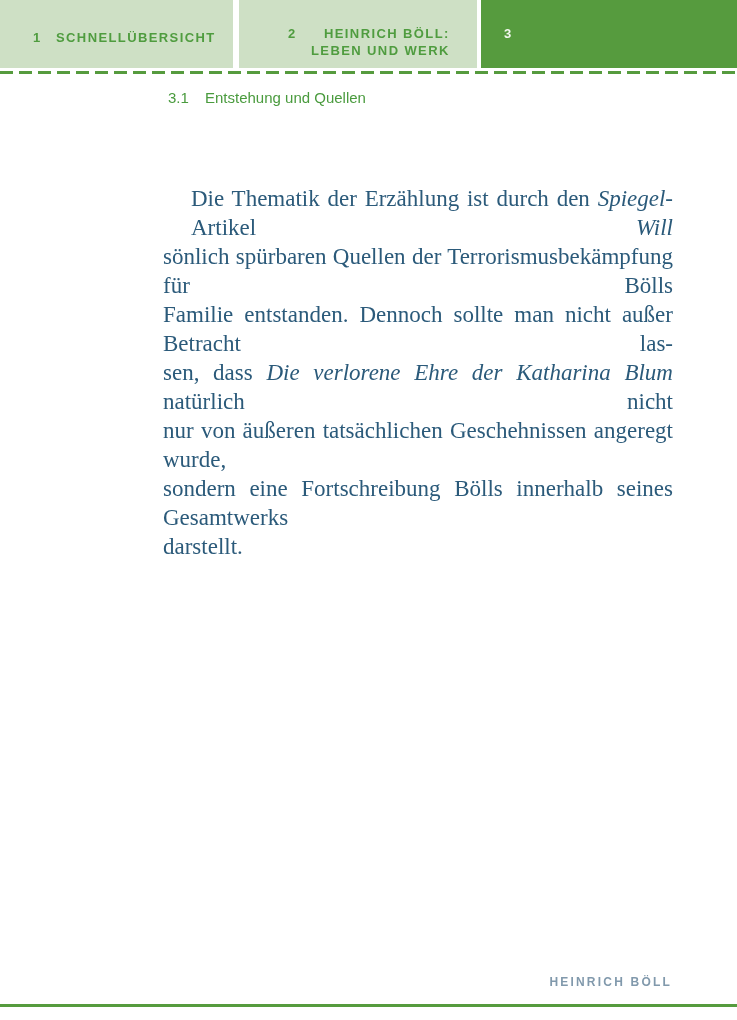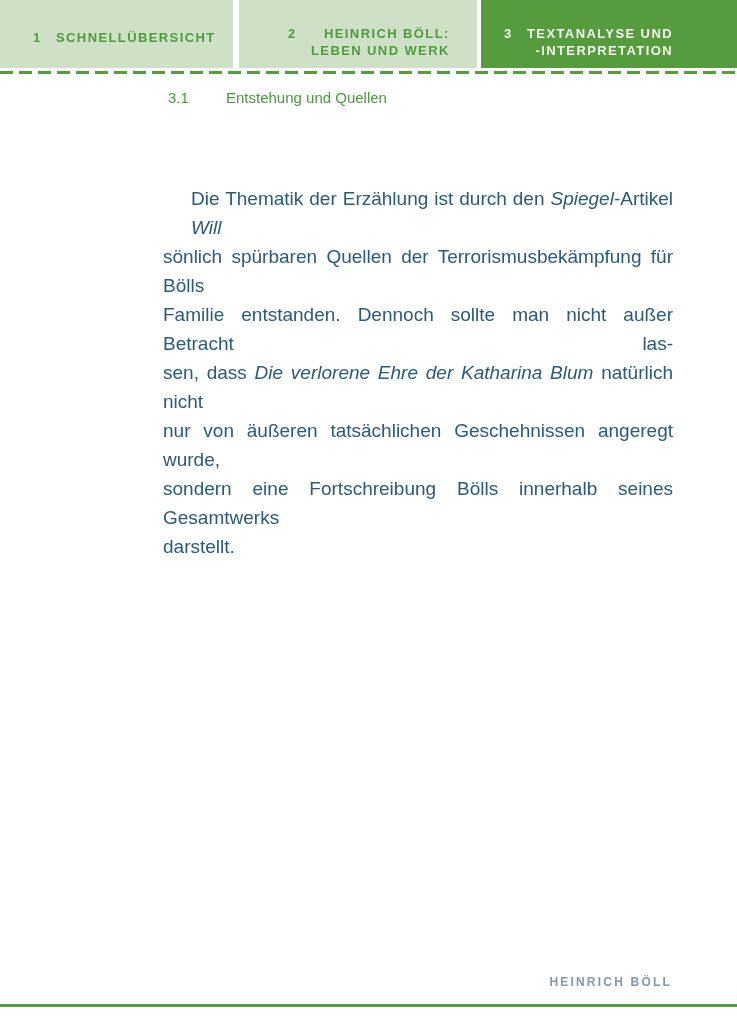--- a/index.html
+++ b/index.html
@@ -53,31 +53,30 @@
   }
 
   
   .section-heading {
     position: absolute;
     top: 89px; left: 168px;
     color: #4a9b3e;
     font-size: 15px;
     font-weight: 400;
     display: flex;
-    gap: 21px;
   }
   .section-num { display: inline-block; width: 37px; flex: 0 0 37px; }
 
   
   .body-paragraph {
     position: absolute;
     top: 184px; left: 163px;
     width: 510px;
-    font-family: Liberation Sans, sans-serif;
-    font-size: 19px;
+    font-family: Liberation Serif, serif;
+    font-size: 23px;
     line-height: 29px;
     color: #2b5a7a;
   }
   .pline {
     text-align: justify;
     text-align-last: justify;
     text-justify: inter-word;
   }
   .pline.first { padding-left: 28px; }
   .pline.last { text-align-last: left; }
@@ -127,24 +126,20 @@
         <span>
           <span class="tab-label">HEINRICH BÖLL:</span>
           <span class="tab-label">LEBEN UND WERK</span>
         </span>
       </div>
     </div>
     <div class="tabgap2"></div>
     <div class="tab active" id="tab3">
       <div class="tab-inner">
         <span class="tab-num">3</span>
-        <span>
-          <span class="tab-label">TEXTANALYSE UND</span>
-          <span class="tab-label">-INTERPRETATION</span>
-        </span>
       </div>
     </div>
   </div>
 
   <div class="dashed-divider"></div>
 
   <div class="section-heading">
     <span class="section-num">3.1</span>
     <span class="section-title">Entstehung und Quellen</span>
   </div>

